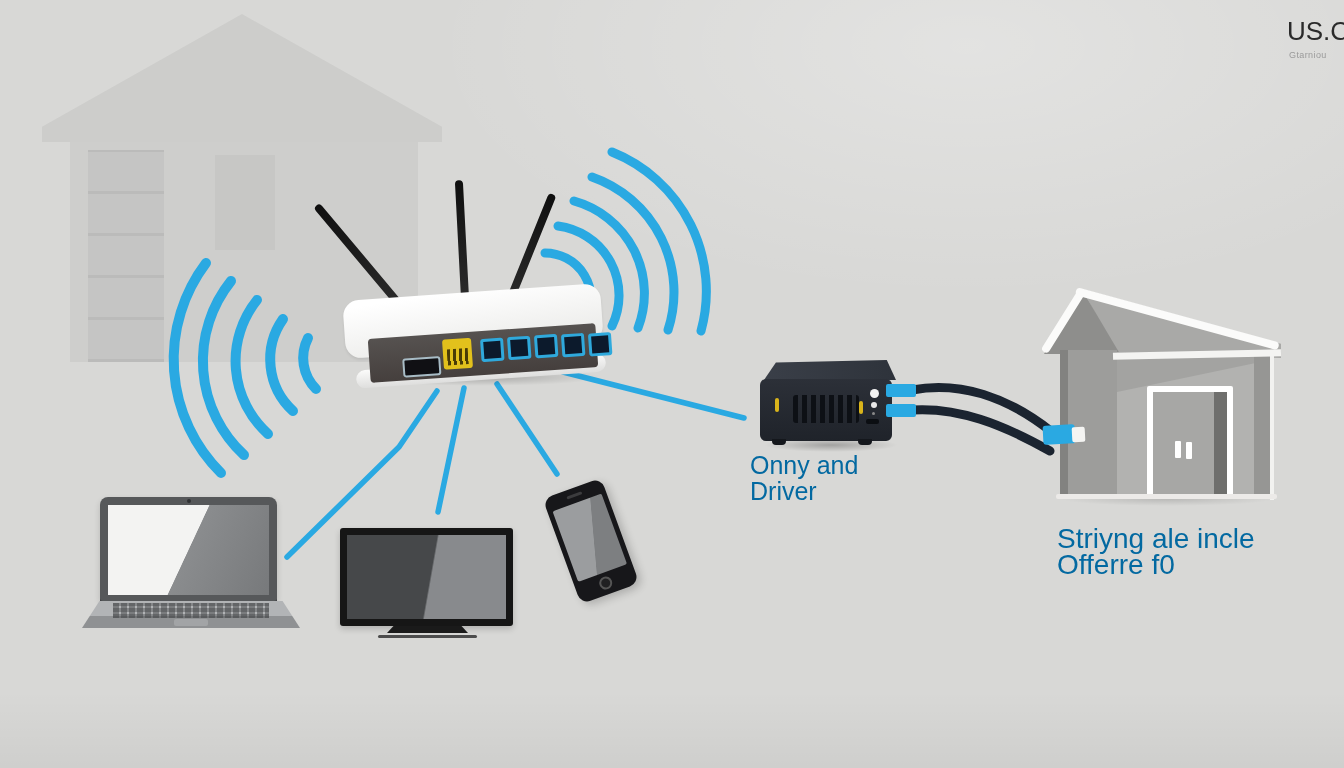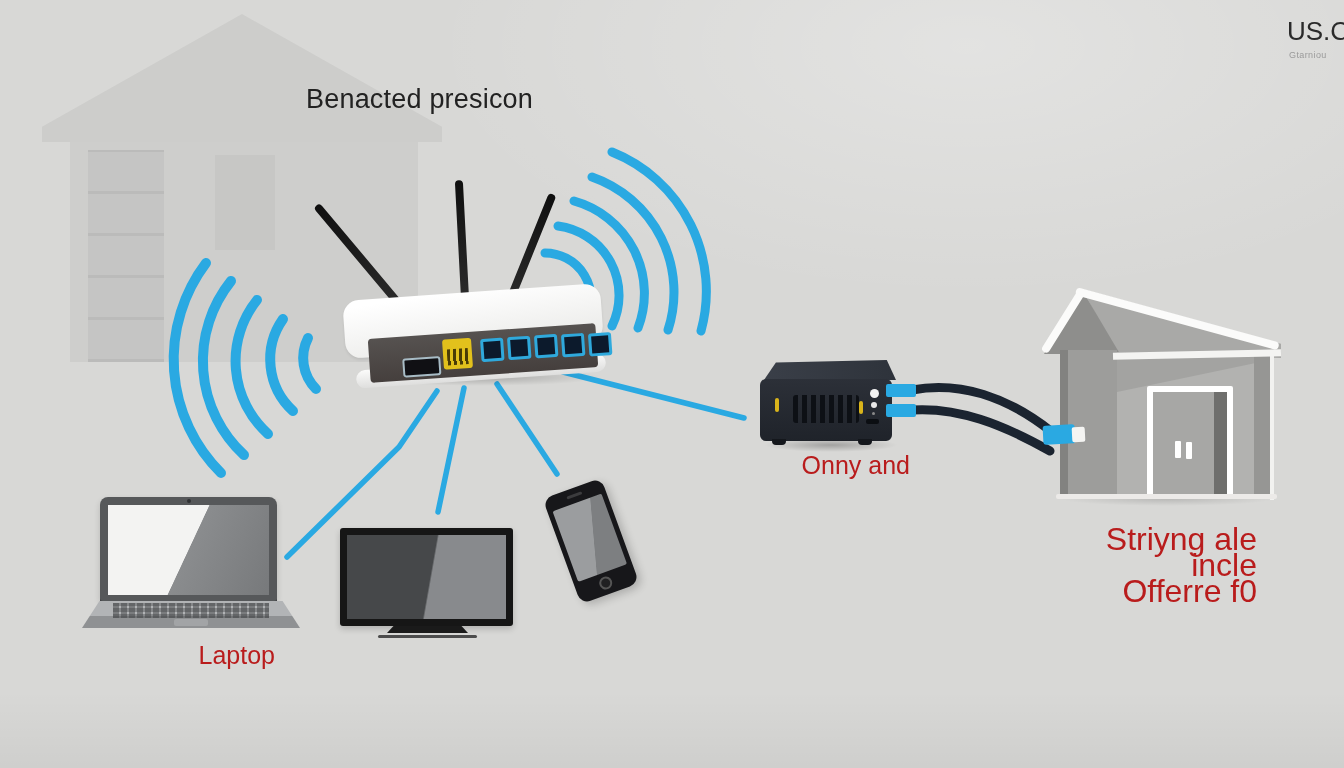--- a/index.html
+++ b/index.html
@@ -16,21 +16,21 @@
     clip-path:polygon(50% 0, 100% 88%, 100% 100%, 0 100%, 0 88%);}
   .wm-body{left:70px;top:142px;width:348px;height:220px;background:rgba(0,0,0,0.045);}
   .wm-shelf{left:88px;top:150px;width:76px;height:212px;background:rgba(0,0,0,0.04);}
   .wm-shelf::after{content:"";position:absolute;inset:0;
     background:repeating-linear-gradient(0deg, rgba(0,0,0,0.05) 0 3px, transparent 3px 42px);}
   .wm-window{left:215px;top:155px;width:60px;height:95px;background:rgba(0,0,0,0.03);}
   
   .title{left:306px;top:84px;width:400px;font-size:27px;color:#222;letter-spacing:0.2px;}
   .corner-title{left:1287px;top:16px;width:80px;font-size:26px;color:#2a2a2a;white-space:nowrap;}
   .corner-sub{left:1289px;top:50px;width:80px;font-size:9px;color:#9a9a9a;letter-spacing:0.4px;white-space:nowrap;}
-  .dev-label{font-size:25px;color:#b91c1c;text-align:right;line-height:26px;}
+  .dev-label{font-size:25px;color:#0369a1;text-align:left;line-height:26px;}
   
   .antenna{width:8px;background:linear-gradient(180deg,#0f0f0f,#2b2b2b);border-radius:4px 4px 2px 2px;transform-origin:bottom center;}
   .router-shadow{left:362px;top:368px;width:240px;height:18px;border-radius:50%;
     background:radial-gradient(ellipse, rgba(0,0,0,0.22) 0%, rgba(0,0,0,0) 70%);}
   .router-top{left:344px;top:292px;width:258px;height:58px;border-radius:16px;
     background:linear-gradient(175deg,#ffffff 10%,#ececea 85%);transform:rotate(-4deg);
     box-shadow:0 2px 3px rgba(0,0,0,0.08);}
   .router-lip{left:356px;top:362px;width:250px;height:18px;border-radius:9px;
     background:linear-gradient(180deg,#fbfbfa,#dededd);transform:rotate(-4deg);}
   .router-panel{left:369px;top:331px;width:228px;height:44px;border-radius:4px;
@@ -181,21 +181,20 @@
     <div class="abs laptop-hinge"></div>
     <div class="abs laptop-screen">
       <div class="laptop-cam"></div>
       <div class="laptop-display"></div>
     </div>
     <div class="abs laptop-base">
       <div class="laptop-keys"></div>
       <div class="laptop-trackpad"></div>
     </div>
   </div>
-  <div class="abs dev-label" style="left:115px;top:642px;width:160px;">Laptop</div>
 
   <div>
     <div class="abs tv-frame">
       <div class="tv-screen"></div>
     </div>
     <div class="abs tv-stand"></div>
     <div class="abs tv-stand-line"></div>
   </div>
 
   <div class="abs phone">
@@ -216,20 +215,21 @@
       <div class="box-dot"></div>
       <div class="box-slot"></div>
     </div>
     <div class="abs box-foot" style="left:772px;"></div>
     <div class="abs box-foot" style="left:858px;"></div>
     <div class="abs cable-plug" style="left:886px;top:384px;"></div>
     <div class="abs cable-plug" style="left:886px;top:404px;"></div>
   </div>
   <div class="abs dev-label" style="left:750px;top:452px;width:160px;">
     <div>Onny and</div>
+    <div>Driver</div>
   </div>
 
   <div>
     <div class="abs house-shadow"></div>
     <div class="abs house-roof"></div>
     <div class="abs house-gable"></div>
     <div class="abs house-tower"></div>
     <div class="abs house-main">
       <div class="house-main-shade"></div>
       <div class="house-main-right"></div>
@@ -241,22 +241,21 @@
     <div class="abs house-door">
       <div class="house-door-inner">
         <div class="door-handle" style="left:22px;top:49px;"></div>
         <div class="door-handle" style="left:33px;top:50px;"></div>
       </div>
     </div>
     <div class="abs house-ground"></div>
     <div class="abs house-plug-blue"></div>
     <div class="abs house-plug-tip"></div>
   </div>
-  <div class="abs dev-label" style="left:1057px;top:526px;width:200px;font-size:32px;">
+  <div class="abs dev-label" style="left:1057px;top:526px;width:200px;font-size:28px;">
     <div>Striyng ale incle</div>
     <div>Offerre f0</div>
   </div>
 
-  <div class="abs title">Benacted presicon</div>
   <div class="abs corner-title">US.C</div>
   <div class="abs corner-sub">Gtarniou</div>
 
 </div>
 
 </body></html>

